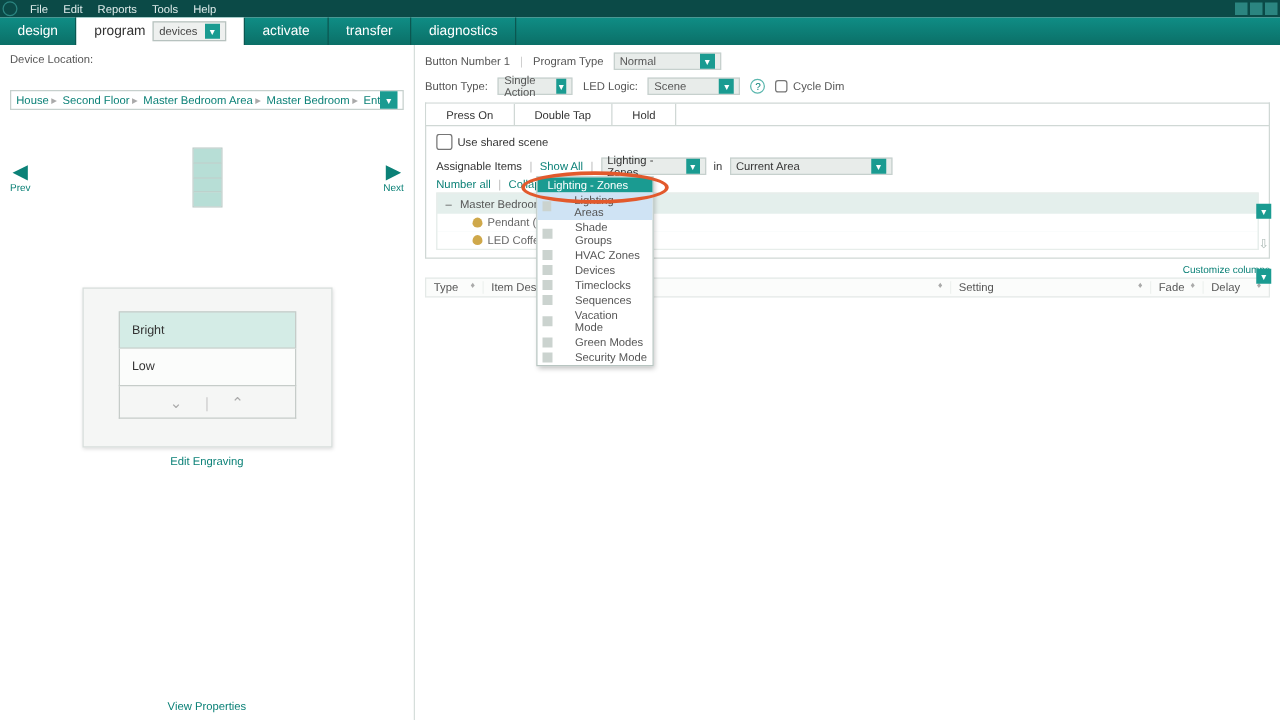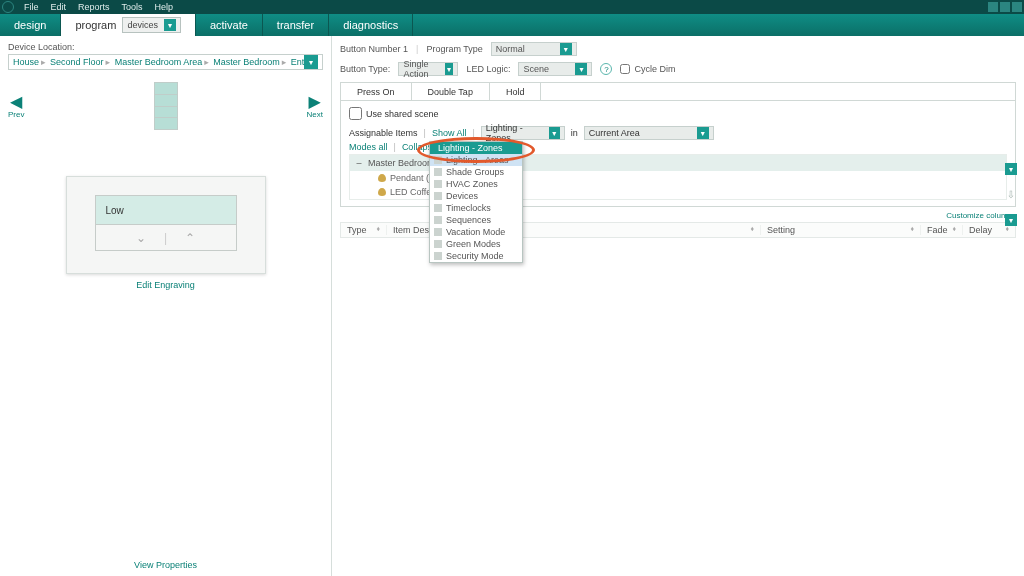--- a/index.html
+++ b/index.html
@@ -16,21 +16,21 @@
 .tabs { height: 22px; background: linear-gradient(#0f8d85,#0b6f67); display: flex; align-items: stretch; color: #fff; }
 .tabs .tab { display: flex; align-items: center; padding: 0 14px; font-size: 11px; border-right: 1px solid #0b5751; cursor: pointer; }
 .tabs .tab.active { background: #fff; color: #333; }
 .tabs .subselect { display: inline-flex; align-items: center; background: #eef0ef; color: #444; height: 16px; margin-left: 6px; padding: 0 4px; font-size: 9px; border: 1px solid #b7c2bf; }
 .tabs .subselect .dd { width: 12px; height: 12px; background: #1a9b91; margin-left: 6px; display: flex; align-items: center; justify-content: center; color: #fff; font-size: 8px; }
 .tabs .right { margin-left: auto; display: flex; align-items: center; padding-right: 6px; gap: 4px; color: #cdeae6; font-size: 8px; }
 .tabs .right .rss { width: 14px; height: 14px; background: #5bb7ae; }
 
 
 .body { display: flex; height: calc(576px - 36px); }
-.left { width: 332px; border-right: 1px solid #d6dedb; display: flex; flex-direction: column; padding: 6px 8px; }
+.left { width: 332px; border-right: 1px solid #d6dedb; display: flex; flex-direction: column; padding: 6px 8px; gap: 18px; }
 .right { flex: 1; display: flex; flex-direction: column; padding: 6px 8px; }
 
 .loc-label { font-size: 9px; color: #555; margin-bottom: 2px; }
 .loc-box { border: 1px solid #c6d0cd; background: #fff; display: flex; align-items: center; height: 16px; padding: 0 4px; }
 .loc-box .crumbs { flex: 1; font-size: 9px; color: #0b8177; white-space: nowrap; overflow: hidden; }
 .loc-box .crumbs .sep { color: #aaa; margin: 0 2px; }
 .loc-box .dd { width: 14px; height: 14px; background: #1a9b91; color: #fff; display: flex; align-items: center; justify-content: center; font-size: 8px; }
 
 .navrow { display: flex; align-items: center; justify-content: space-between; margin-top: 6px; height: 60px; }
 .navbtn { text-align: center; color: #0b8177; font-size: 8px; cursor: pointer; }
@@ -66,21 +66,21 @@
 .sep-v { color: #bbb; }
 
 .tree { border: 1px solid #e7edea; background: #e4efec; }
 .tree .troot { display: flex; align-items: center; height: 16px; padding: 0 4px; font-size: 9px; color: #555; gap: 4px; }
 .tree .troot .exp { width: 10px; text-align: center; }
 .tree .tchild { display: flex; align-items: center; height: 14px; padding-left: 28px; font-size: 9px; color: #666; background: #fff; gap: 4px; }
 .bulb { width: 8px; height: 8px; background: #cfa84a; border-radius: 50% 50% 50% 50% / 60% 60% 40% 40%; }
 
 .dropdown { position: absolute; top: 40px; left: 88px; width: 94px; background: #fff; border: 1px solid #b8c5c1; box-shadow: 1px 2px 4px rgba(0,0,0,0.25); z-index: 20; }
 .dropdown .dh { background: #1a9b91; color: #fff; font-size: 9px; padding: 1px 4px; display: flex; align-items: center; gap: 4px; }
-.dropdown .di { font-size: 9px; padding: 1px 4px; color: #555; display: flex; align-items: center; gap: 4px; cursor: pointer; }
+.dropdown .di { font-size: 9px; padding: 1px 4px; color: #555; display: flex; align-items: center; gap: 18px; cursor: pointer; }
 .dropdown .di.hl { background: #cfe3f4; }
 .dropdown .di .ic { width: 8px; height: 8px; background: #cbd3cf; }
 .ellipse { position: absolute; top: 36px; left: 76px; width: 118px; height: 26px; border: 3px solid #e2592c; border-radius: 50%; z-index: 30; pointer-events: none; }
 
 .custcols { text-align: right; color: #0b8177; font-size: 8px; margin: 4px 0 2px; cursor: pointer; }
 .thead { display: flex; border: 1px solid #e4e9e7; height: 16px; align-items: center; background: #fbfcfb; font-size: 9px; color: #555; }
 .thead > div { padding: 0 6px; border-right: 1px solid #eef1ef; }
 .thead .c1 { width: 46px; display: flex; justify-content: space-between; }
 .thead .c2 { flex: 1; display: flex; justify-content: space-between; }
 .thead .c3 { width: 160px; display: flex; justify-content: space-between; }
@@ -149,20 +149,21 @@
         </div>
       <div class="navbtn">
           <div class="arr">▶</div>
           <div>Next</div>
         </div>
     </div>
 
     <div class="keypad-wrap">
       <div>
         <div class="keypad">
+          <div class="btn">Bright</div>
           <div class="btn">Low</div>
           <div class="lower">
               <span>⌄</span>
               <span style="color:#ccc">|</span>
               <span>⌃</span>
             </div>
         </div>
         <div class="linkline">Edit Engraving</div>
       </div>
     </div>
@@ -220,21 +221,21 @@
             <span class="dd">▾</span>
           </span>
         <span>in</span>
         <span class="sel" style="width:130px">
             <span>Current Area</span>
             <span style="flex:1"></span>
             <span class="dd">▾</span>
           </span>
       </div>
       <div class="filterrow" style="margin-bottom:2px">
-        <span class="link">Modes all</span>
+        <span class="link">Number all</span>
         <span class="sep-v">|</span>
         <span class="link">Collapse all</span>
       </div>
 
       <div class="tree">
         <div class="troot">
             <span class="exp">–</span>
             <span>Master Bedroom</span>
           </div>
         <div class="tchild">

